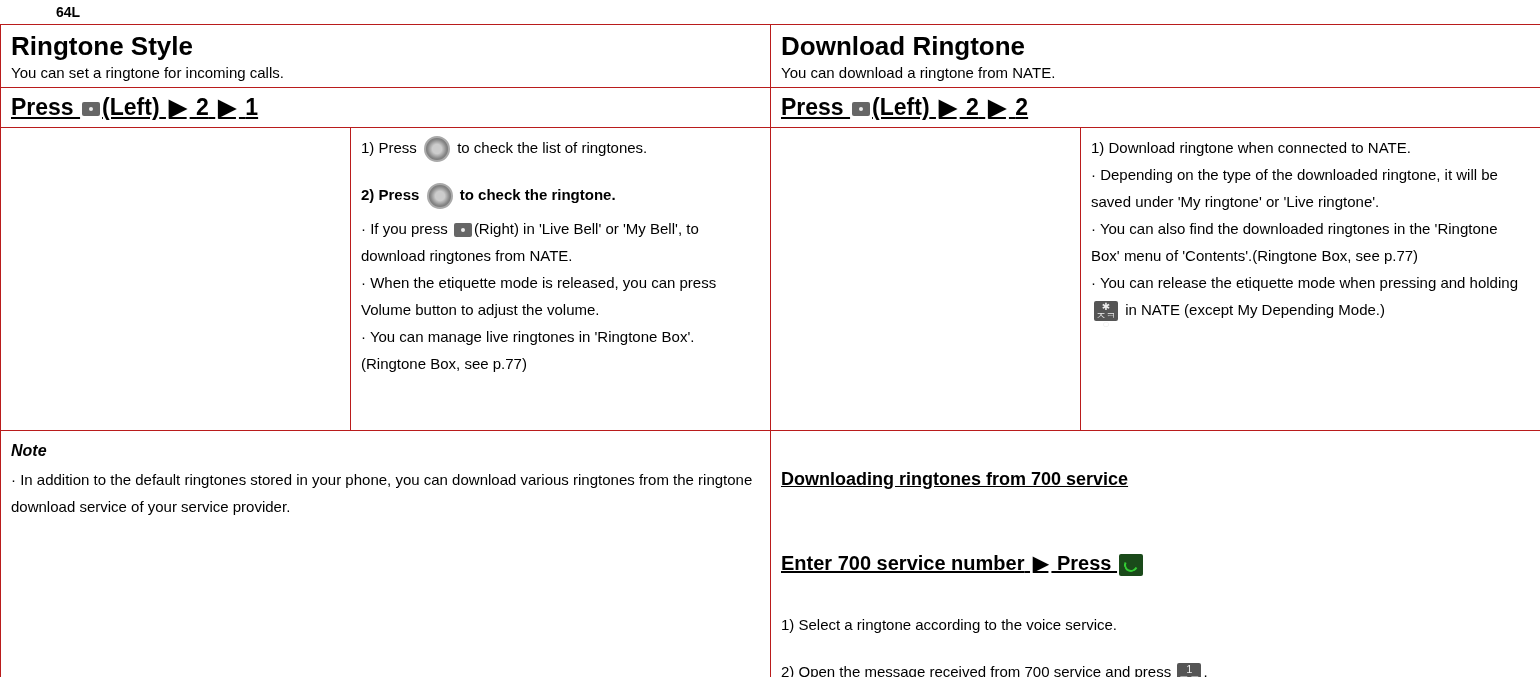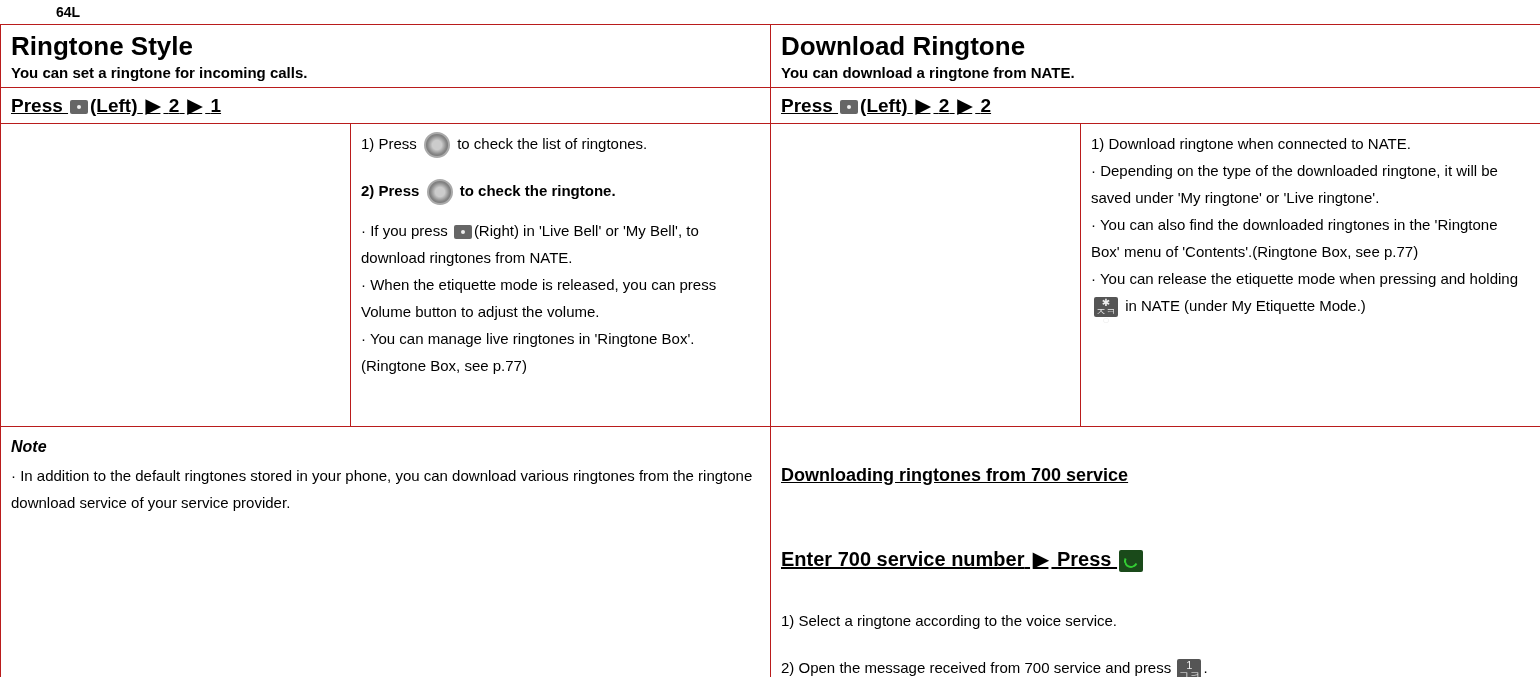--- a/index.html
+++ b/index.html
@@ -29,26 +29,25 @@
   }
   .heading {
     font-size: 26px;
     font-weight: bold;
     font-family: Arial, sans-serif;
     margin-bottom: 2px;
   }
   .subhead {
     font-size: 15px;
     margin-top: 0px;
-    font-weight: bold;
   }
   .press-line {
     font-weight: bold;
     text-decoration: underline;
-    font-size: 19px;
+    font-size: 23px;
   }
   .body-text {
     font-size: 15px;
     line-height: 1.8;
   }
   .note-label {
     font-weight: bold;
     font-style: italic;
     font-size: 16px;
   }
@@ -196,33 +195,33 @@
 
 <tr>
   <td style="height:290px;"></td>
   <td class="body-text">
     <div>
       <span>1) Press </span><span class="icon-nav"></span><span> to check the list of ringtones.</span>
     </div>
     <div style="margin-top:19px;font-weight:bold;">
       <span>2) Press </span><span class="icon-nav"></span><span> to check the ringtone.</span>
     </div>
-    <div style="margin-top:12px;">
+    <div style="margin-top:6px;">
       <span>· If you press </span><span class="icon-softkey"></span><span>(Right) in 'Live Bell' or 'My Bell', to download ringtones from NATE.</span>
     </div>
     <div>· When the etiquette mode is released, you can press Volume button to adjust the volume.</div>
     <div>· You can manage live ringtones in 'Ringtone Box'. (Ringtone Box, see p.77)</div>
   </td>
   <td></td>
   <td class="body-text">
     <div>1) Download ringtone when connected to NATE.</div>
     <div>· Depending on the type of the downloaded ringtone, it will be saved under 'My ringtone' or 'Live ringtone'.</div>
     <div>· You can also find the downloaded ringtones in the 'Ringtone Box' menu of 'Contents'.(Ringtone Box, see p.77)</div>
     <div>
-      <span>· You can release the etiquette mode when pressing and holding </span><span class="icon-star">✱<br>ㅈㅋㅇ</span><span> in NATE (under My Etiquette Mode.)</span>
+      <span>· You can release the etiquette mode when pressing and holding </span><span class="icon-star">✱<br>ㅈㅋㅇ</span><span> in NATE (except My Depending Mode.)</span>
     </div>
   </td>
 </tr>
 
 <tr>
   <td colspan="2" class="body-text" style="height:190px;">
     <div class="note-label">Note</div>
     <div>· In addition to the default ringtones stored in your phone, you can download various ringtones from the ringtone download service of your service provider.</div>
   </td>
   <td colspan="2" class="body-text">

